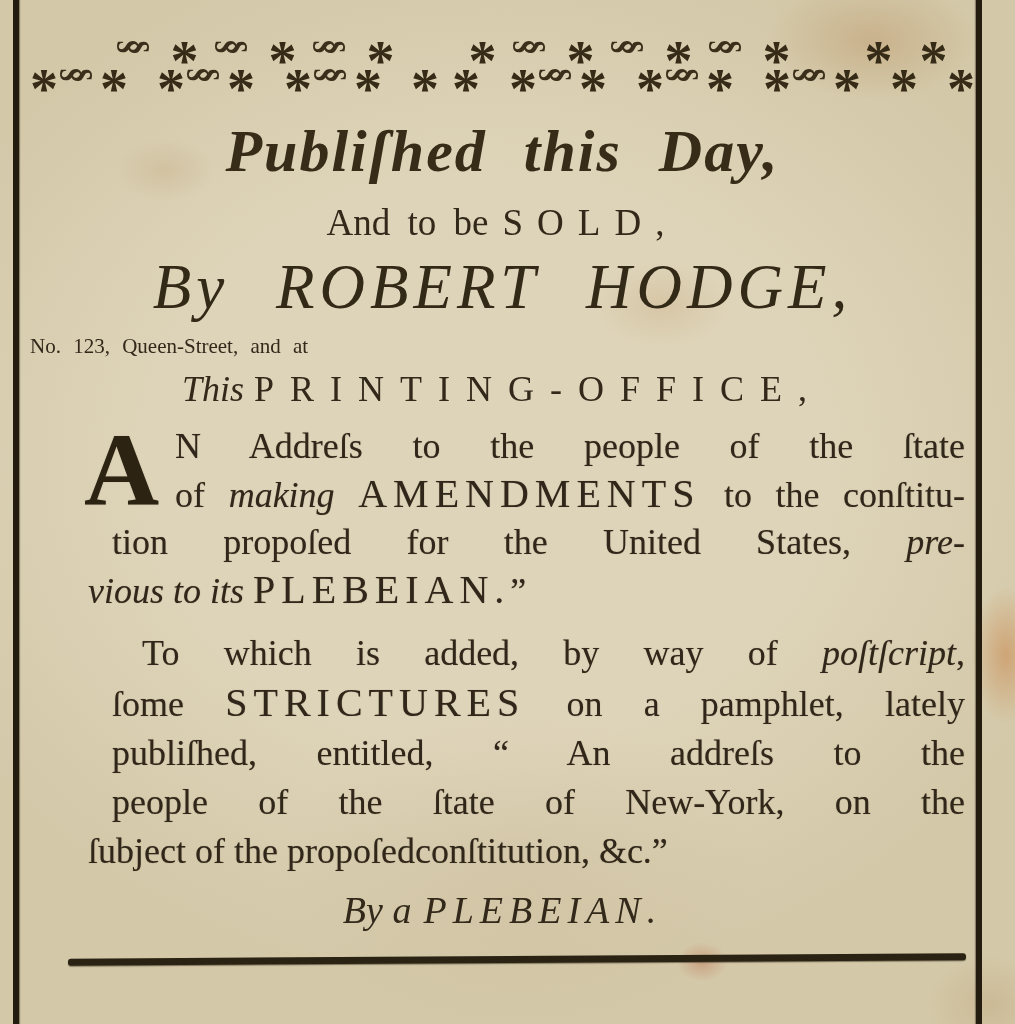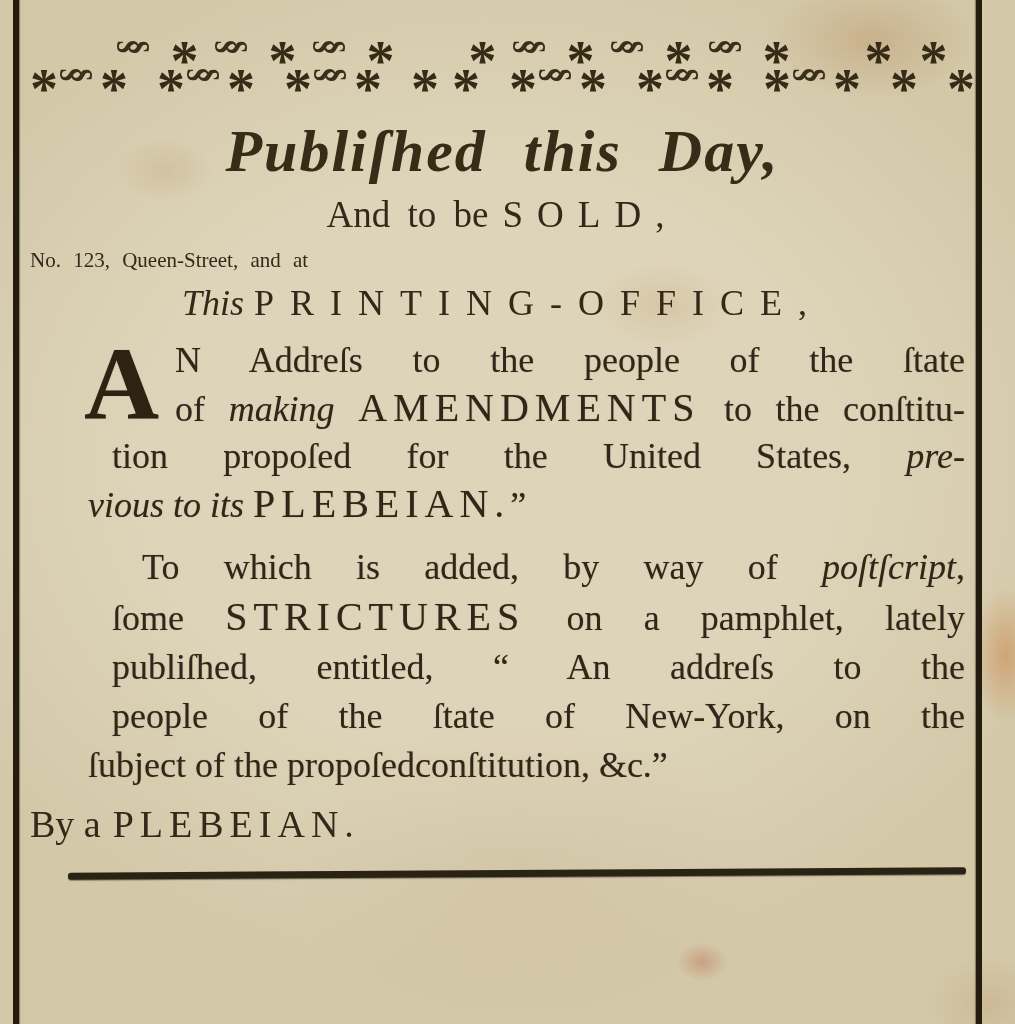--- a/index.html
+++ b/index.html
@@ -33,21 +33,21 @@
   .orn-row2{margin:-6px 0 0 0;gap:13px;}
   .orn-s{display:inline-block;font-size:32px;font-weight:bold;color:#3a2f1a;
          transform:rotate(90deg) scaleY(1.25);line-height:20px;}
   .orn-star{display:inline-block;font-size:56px;font-weight:bold;color:#352b16;
             line-height:0;position:relative;top:14px;}
   .orn-g{display:inline-block;width:20px;}
 
   
   .pub-day{margin:22px 0 0 0;font-style:italic;font-weight:bold;font-size:60px;line-height:74px;
            text-align:center;letter-spacing:2px;word-spacing:20px;color:#362c18;}
-  .sold-line{margin-top:2px;font-size:37px;line-height:50px;text-align:center;word-spacing:8px;}
+  .sold-line{margin-top:10px;font-size:37px;line-height:50px;text-align:center;word-spacing:8px;}
   .sold-caps{letter-spacing:14px;margin-left:14px;}
   .hodge{margin:0;font-style:italic;font-weight:normal;font-size:63px;line-height:78px;
          text-align:center;letter-spacing:5px;word-spacing:26px;color:#332917;}
   .address{margin-top:0px;font-size:21px;line-height:40px;text-align:left;word-spacing:7px;}
   .office{margin-top:0px;font-size:36px;line-height:47px;text-align:center;}
   .office .ital{font-style:italic;margin-right:10px;}
   .office-caps{letter-spacing:16px;}
 
   
   .para{font-size:36px;color:#30271a;padding:0 10px 0 58px;
@@ -55,21 +55,21 @@
   .para1{margin-top:10px;line-height:47px;}
   .para2{margin-top:14px;line-height:49px;}
   .tline{text-align:left;}
   .tline.just{text-align:justify;text-align-last:justify;margin-left:24px;}
   .tline.ind{text-indent:30px;}
   .dropcap{float:left;font-size:104px;line-height:82px;font-weight:bold;
            margin:6px 16px 0 -4px;color:#2c2313;}
   .seg-i{font-style:italic;}
   .seg-sc{font-size:40px;letter-spacing:6px;}
 
-  .byline{margin-top:8px;font-size:38px;line-height:52px;text-align:left;}
+  .byline{margin-top:8px;font-size:38px;line-height:52px;text-align:center;font-style:italic;}
   .byline-caps{letter-spacing:6px;margin-left:12px;}
 
   .bottom-rule{margin:20px 0 0 38px;width:898px;height:7px;background:#2a2212;
                transform:rotate(-.35deg);border-radius:3px;
                box-shadow:0 1px 1px rgba(42,34,18,.5);}
 </style>
 </head>
 <body>
 
 <div class="paper">
@@ -127,20 +127,21 @@
         <span class="orn-g"></span>
         <span class="orn-star">*</span>
         <span class="orn-g"></span>
         <span class="orn-star">*</span>
       </div>
 
     <h1 class="pub-day">Publiſhed this Day,</h1>
 
     <div class="sold-line"><span>And to be</span><span class="sold-caps">SOLD,</span></div>
 
+    <h2 class="hodge">By ROBERT HODGE,</h2>
 
     <div class="address">No. 123, Queen-Street, and at</div>
 
     <div class="office"><span class="ital">This</span><span class="office-caps">PRINTING-OFFICE,</span></div>
 
     <div class="para para1" id="para1">
       <span class="dropcap">A</span>
     <div class="tline just"><span class="seg-r">N Addreſs to the people of the ſtate</span></div>
         <div class="tline just"><span class="seg-r">of </span><span class="seg-i">making </span><span class="seg-sc">AMENDMENTS</span><span class="seg-r"> to the conſtitu-</span></div>
         <div class="tline just"><span class="seg-r">tion propoſed for the United States, </span><span class="seg-i">pre-</span></div>

